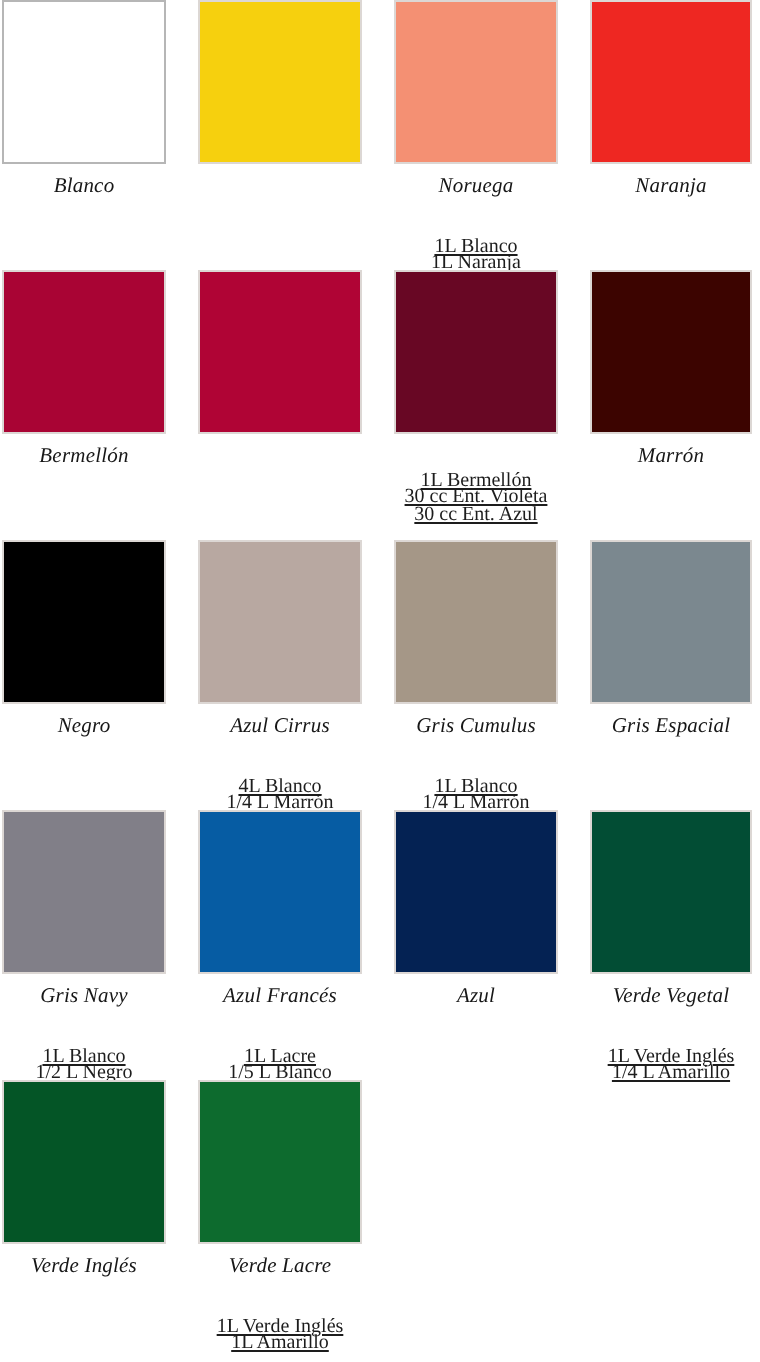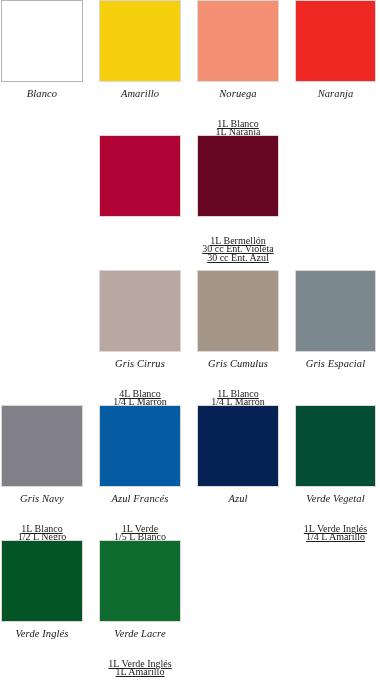--- a/index.html
+++ b/index.html
@@ -77,52 +77,63 @@
 <body>
 
 <div id="palette-sheet">
     <div class="palette-row">
       <div class="swatch-cell col-0">
         <div class="swatch-chip chip-outline" style="background: rgb(255, 255, 255);"></div>
         <span class="swatch-name">Blanco</span>
       </div>
       <div class="swatch-cell col-1">
         <div class="swatch-chip" style="background: rgb(246, 208, 14);"></div>
-        <span class="swatch-name">Amarillo</span>
       </div>
       <div class="swatch-cell col-2">
         <div class="swatch-chip" style="background: rgb(244, 144, 115);"></div>
         <span class="swatch-name">Noruega</span>
         <span class="swatch-recipe">
           <span class="recipe-line">1L Blanco</span>
           <span class="recipe-line">1L Naranja</span>
         </span>
       </div>
       <div class="swatch-cell col-3">
         <div class="swatch-chip" style="background: rgb(238, 39, 34);"></div>
         <span class="swatch-name">Naranja</span>
       </div>
     </div>
     <div class="palette-row">
+      <div class="swatch-cell col-0">
+        <div class="swatch-chip" style="background: rgb(169, 4, 52);"></div>
+        <span class="swatch-name">Bermellón</span>
+      </div>
       <div class="swatch-cell col-1">
         <div class="swatch-chip" style="background: rgb(176, 4, 53);"></div>
       </div>
       <div class="swatch-cell col-2">
         <div class="swatch-chip" style="background: rgb(104, 7, 36);"></div>
         <span class="swatch-recipe">
           <span class="recipe-line">1L Bermellón</span>
           <span class="recipe-line">30 cc Ent. Violeta</span>
           <span class="recipe-line">30 cc Ent. Azul</span>
         </span>
       </div>
+      <div class="swatch-cell col-3">
+        <div class="swatch-chip" style="background: rgb(60, 4, 0);"></div>
+        <span class="swatch-name">Marrón</span>
+      </div>
     </div>
     <div class="palette-row">
+      <div class="swatch-cell col-0">
+        <div class="swatch-chip" style="background: rgb(0, 0, 0);"></div>
+        <span class="swatch-name">Negro</span>
+      </div>
       <div class="swatch-cell col-1">
         <div class="swatch-chip" style="background: rgb(184, 168, 161);"></div>
-        <span class="swatch-name">Gris Cirrus</span>
+        <span class="swatch-name">Azul Cirrus</span>
         <span class="swatch-recipe">
           <span class="recipe-line">4L Blanco</span>
           <span class="recipe-line">1/4 L Marrón</span>
         </span>
       </div>
       <div class="swatch-cell col-2">
         <div class="swatch-chip" style="background: rgb(165, 151, 135);"></div>
         <span class="swatch-name">Gris Cumulus</span>
         <span class="swatch-recipe">
           <span class="recipe-line">1L Blanco</span>
@@ -140,21 +151,21 @@
         <span class="swatch-name">Gris Navy</span>
         <span class="swatch-recipe">
           <span class="recipe-line">1L Blanco</span>
           <span class="recipe-line">1/2 L Negro</span>
         </span>
       </div>
       <div class="swatch-cell col-1">
         <div class="swatch-chip" style="background: rgb(6, 92, 163);"></div>
         <span class="swatch-name">Azul Francés</span>
         <span class="swatch-recipe">
-          <span class="recipe-line">1L Verde</span>
+          <span class="recipe-line">1L Lacre</span>
           <span class="recipe-line">1/5 L Blanco</span>
         </span>
       </div>
       <div class="swatch-cell col-2">
         <div class="swatch-chip" style="background: rgb(4, 34, 83);"></div>
         <span class="swatch-name">Azul</span>
       </div>
       <div class="swatch-cell col-3">
         <div class="swatch-chip" style="background: rgb(2, 77, 52);"></div>
         <span class="swatch-name">Verde Vegetal</span>

